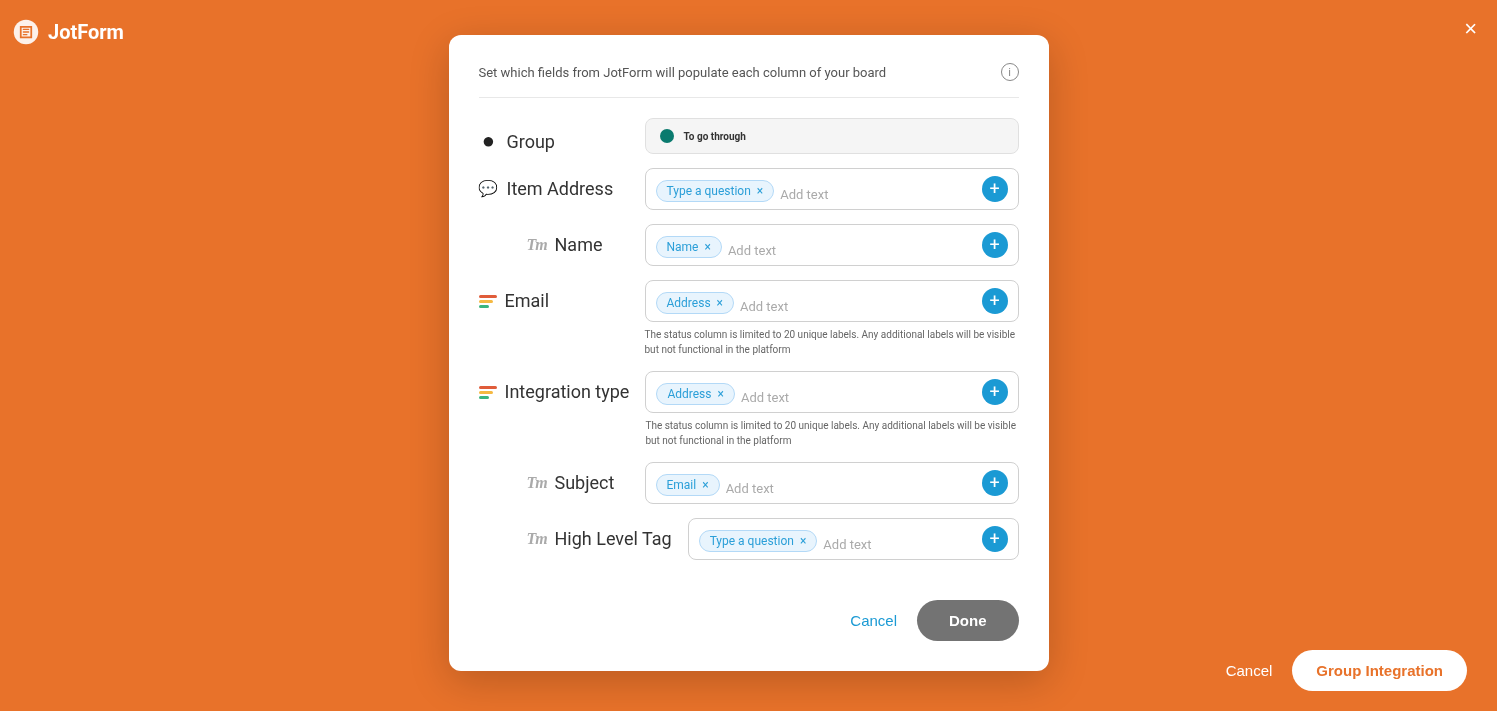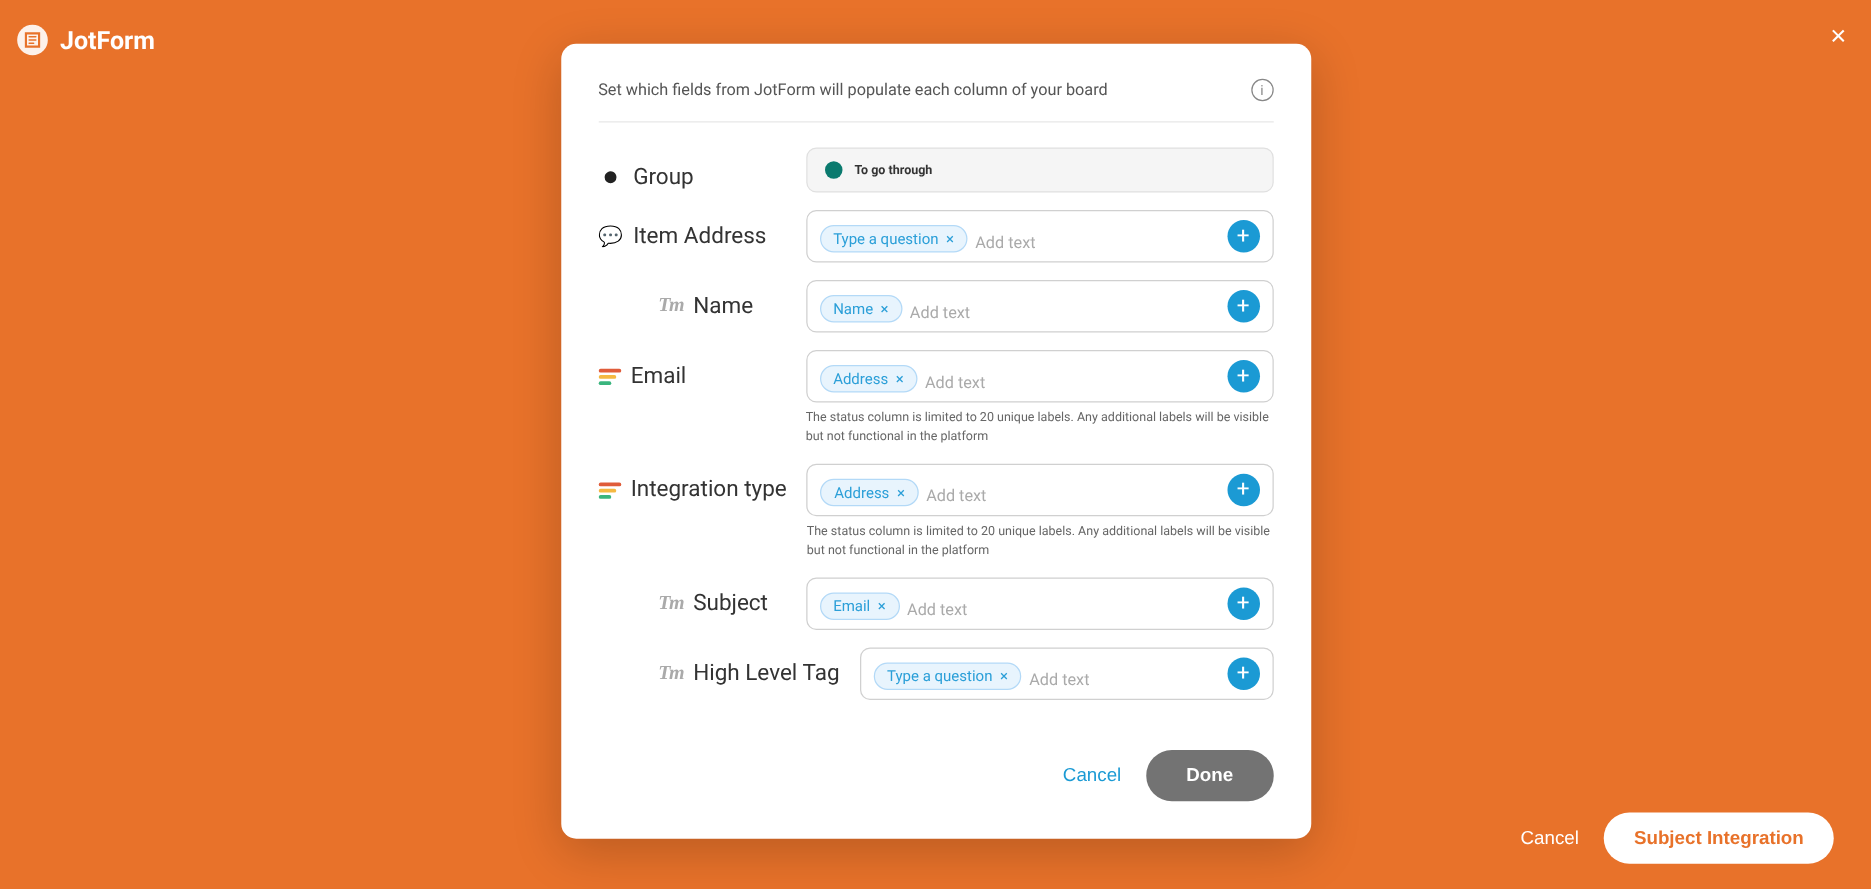--- a/index.html
+++ b/index.html
@@ -321,21 +321,21 @@
 
 <div class="bg-text">
   <span class="bg-text-when">Wher</span>
   <span class="bg-text-item">item</span>
 </div>
 
 <button class="close-btn">×</button>
 
 <div class="bottom-bar">
   <button class="cancel-bottom-btn">Cancel</button>
-  <button class="update-integration-btn">Subject Integration</button>
+  <button class="update-integration-btn">Group Integration</button>
 </div>
 
 <div class="modal">
 
   <div class="modal-header">
     <span class="modal-header-text">Set which fields from JotForm will populate each column of your board</span>
     <span class="info-icon">i</span>
   </div>
 
   <div class="field-row">

